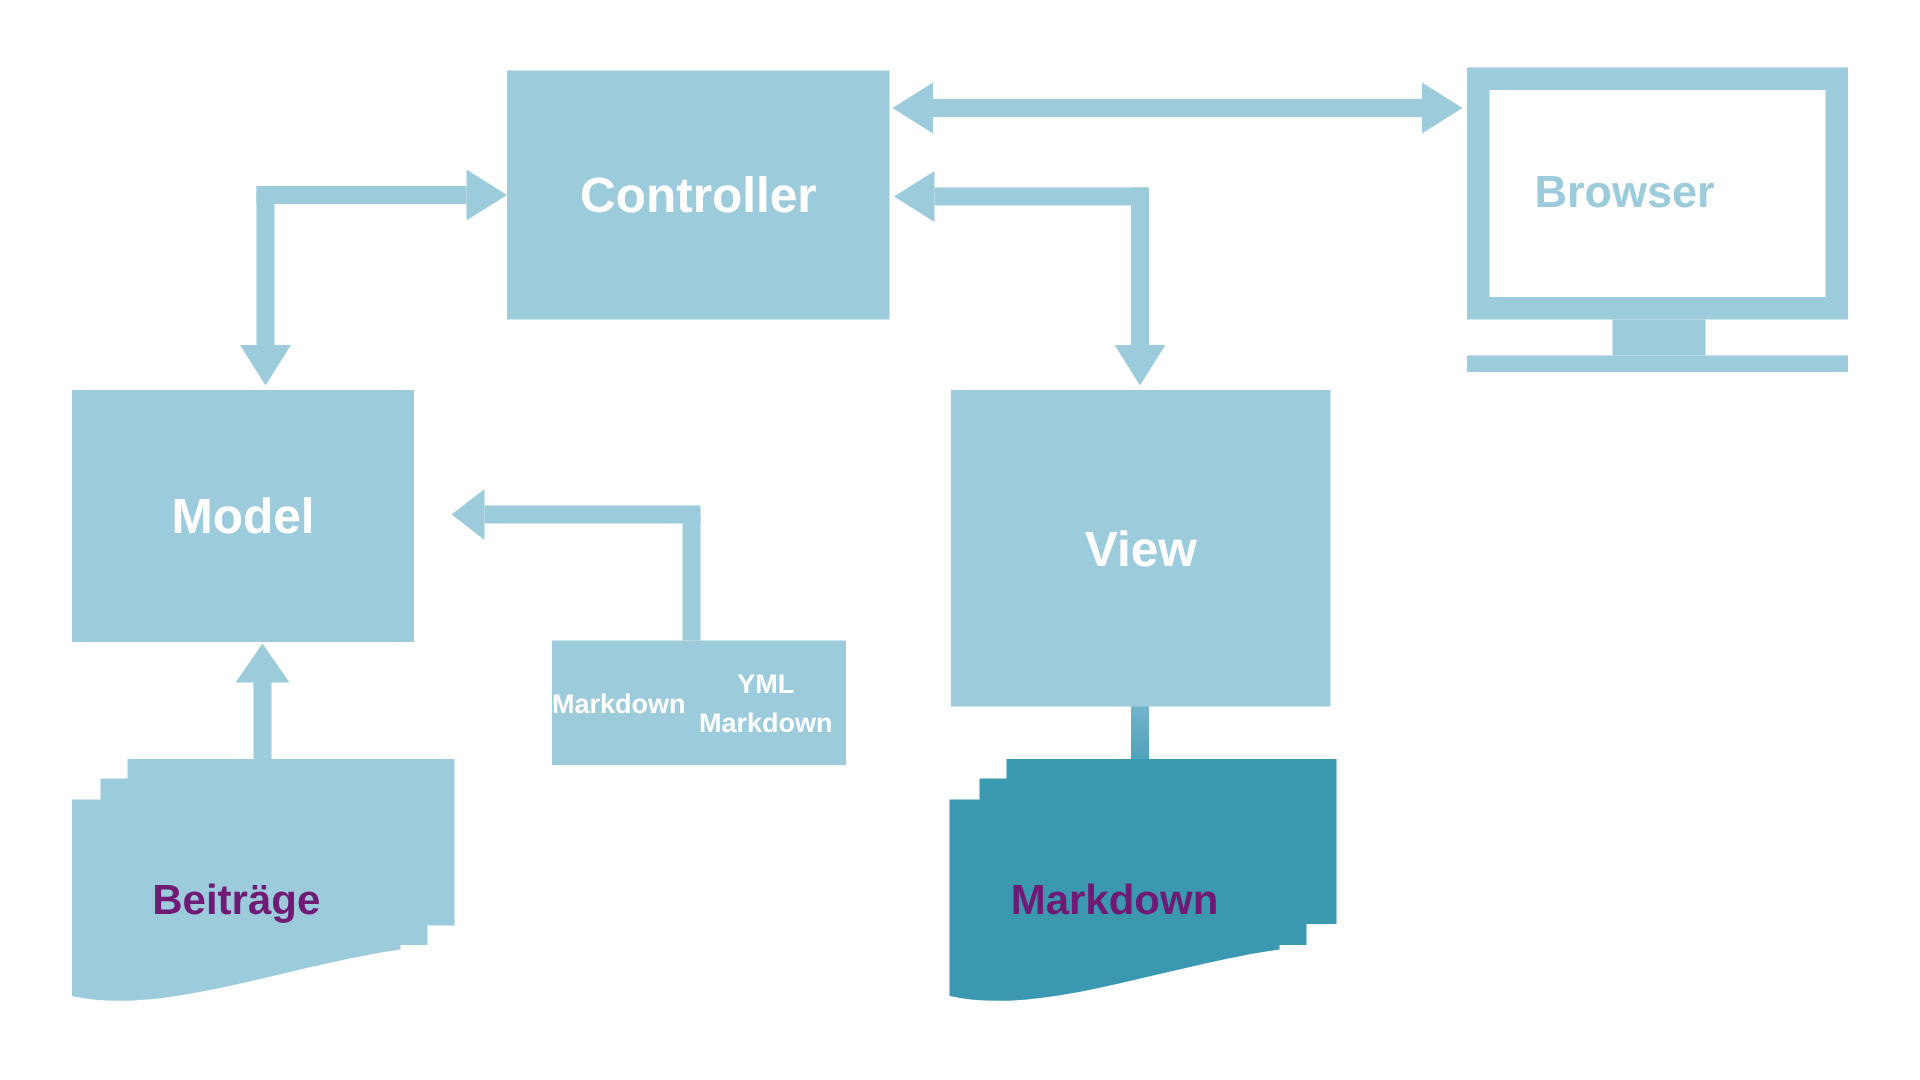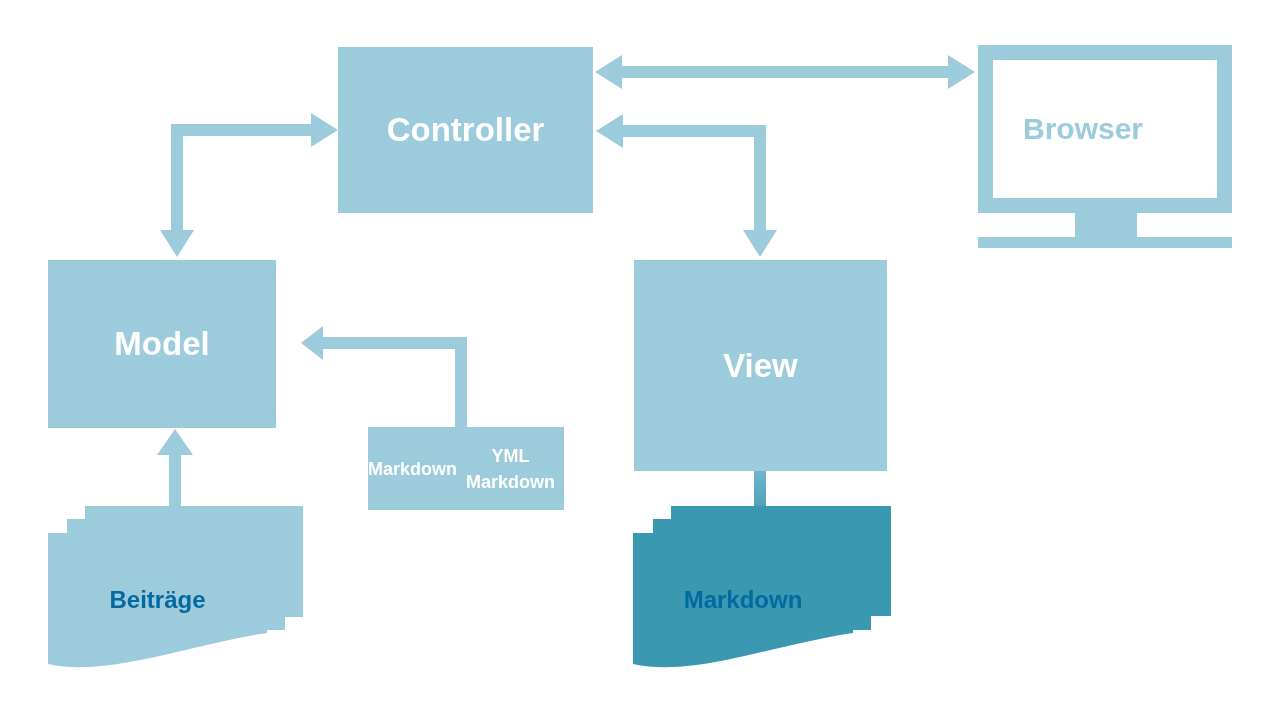--- a/index.html
+++ b/index.html
@@ -16,21 +16,21 @@
     background:#9ccbdc; color:#ffffff;
     display:flex; align-items:center; justify-content:center;
     text-align:center;
   }
   .node-controller { left:338px; top:47px;  width:255px; height:166px; font-size:33px; }
   .node-model      { left:48px;  top:260px; width:228px; height:168px; font-size:33px; }
   .node-view       { left:634px; top:260px; width:253px; height:211px; font-size:33px; }
   .node-parser     { left:368px; top:427px; width:196px; height:83px;  font-size:18px; line-height:26px; }
 
   .doc-label {
-    position:absolute; z-index:2; color:#0369a1; font-size:24px;
+    position:absolute; z-index:2; color:#701a75; font-size:28px;
     display:flex; align-items:center; justify-content:center; text-align:left;
     height:44px; line-height:44px;
   }
   .label-beitraege { left:48px;  top:578px; width:219px; }
   .label-templates { left:633px; top:578px; width:220px; }
 
   .label-browser {
     position:absolute; z-index:2; color:#9ccbdc; font-size:30px;
     left:993px; top:60px; width:180px; height:138px;
     display:flex; align-items:center; justify-content:center;

